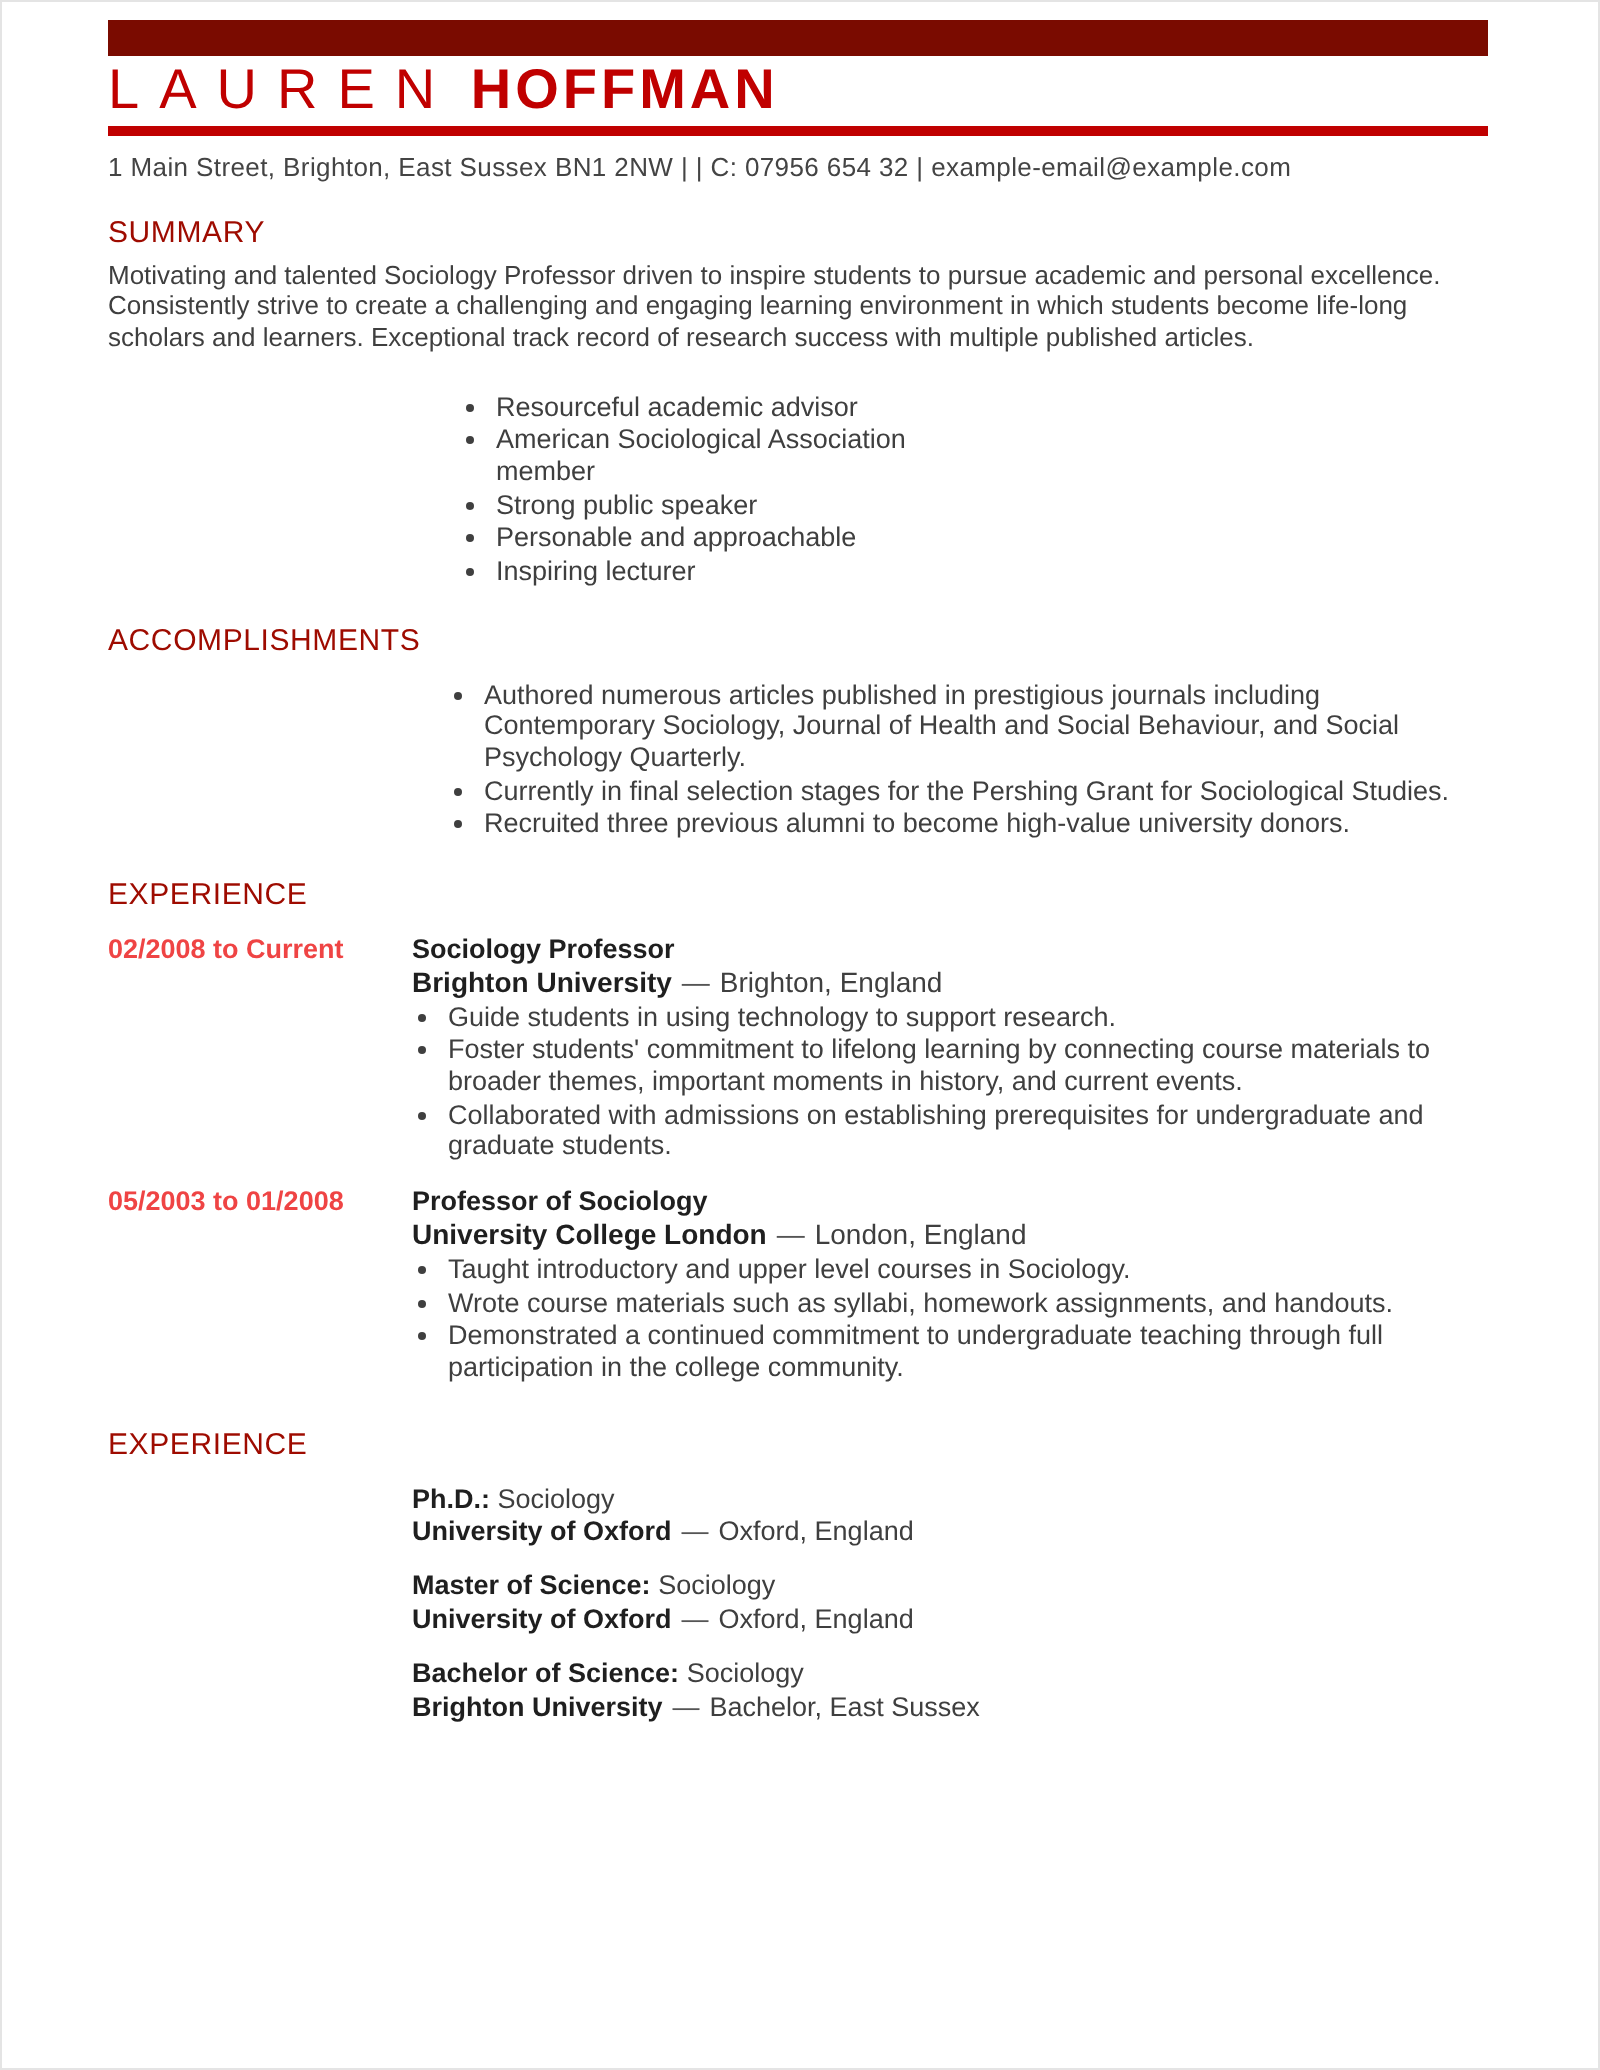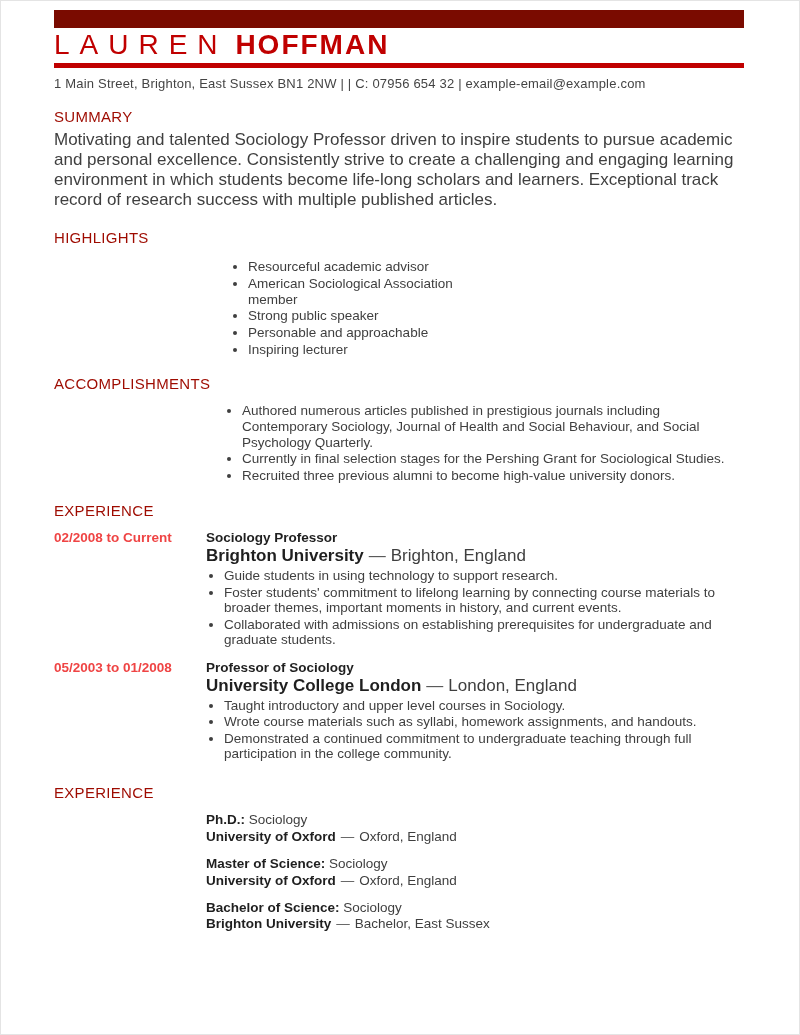--- a/index.html
+++ b/index.html
@@ -26,21 +26,21 @@
   .rule { margin-top:4px; height:5px; background:#c00000; }
   .contact { margin-top:8px; font-size:13px; color:#444444; letter-spacing:0.2px; }
 
   h2.sec {
     margin:0; font-size:15px; font-weight:normal;
     color:#9e0b00; letter-spacing:0.3px;
   }
   .sec-summary { margin-top:17px; }
   .summary-text {
     margin:5px 0 0 0;
-    font-size:17px; line-height:1.16;
+    font-size:13px; line-height:1.16;
   }
 
   .sec-highlights { margin-top:20px; }
   .hl-cols { display:flex; margin-top:13px; margin-left:158px; }
   ul { margin:0; padding-left:18px; list-style:disc; }
   li { font-size:13.5px; line-height:1.16; margin-bottom:1px; }
   .hl-left  { width:255px; }
   .hl-right { width:250px; margin-left:18px; }
 
   .sec-accomplishments { margin-top:17px; }
@@ -48,21 +48,21 @@
   .acc-list li { margin-bottom:1px; }
 
   .sec-experience { margin-top:19px; }
   .job { display:flex; margin-top:11px; }
   .job-dates {
     width:152px; flex:0 0 152px;
     font-size:13.5px; font-weight:bold; color:#ef4444;
   }
   .job-body { flex:1; }
   .job-title { font-size:13.5px; font-weight:bold; color:#1f1f1f; line-height:1.16; }
-  .emp-line  { font-size:17px; line-height:1.16; }
+  .emp-line  { font-size:14px; line-height:1.16; }
   .emp-name  { font-weight:bold; color:#1f1f1f; }
   .dash { margin:0 5px; color:#555555; }
   .job-bullets { margin-top:2px; max-width:505px; }
 
   .sec-education { margin-top:21px; }
   .edu-block { margin-left:152px; margin-top:11px; font-size:13.5px; line-height:1.22; }
   .edu-degree { font-weight:bold; color:#1f1f1f; }
   .edu-school { font-weight:bold; color:#1f1f1f; }
 </style>
 </head>
@@ -77,21 +77,20 @@
   <div class="rule"></div>
 
   <div class="contact">1 Main Street, Brighton, East Sussex BN1 2NW | | C: 07956 654 32 | example-email@example.com</div>
 
   <section class="sec-summary">
     <h2 class="sec">SUMMARY</h2>
     <p class="summary-text">Motivating and talented Sociology Professor driven to inspire students to pursue academic and personal excellence. Consistently strive to create a challenging and engaging learning environment in which students become life-long scholars and learners. Exceptional track record of research success with multiple published articles.</p>
   </section>
 
   <section class="sec-highlights">
-    <h2 class="sec">HIGHLIGHTS</h2>
     <div class="hl-cols">
       <ul class="hl-right">
         <li>Resourceful academic advisor</li>
         <li>American Sociological Association member</li>
         <li>Strong public speaker</li>
         <li>Personable and approachable</li>
         <li>Inspiring lecturer</li>
       </ul>
     </div>
   </section>

